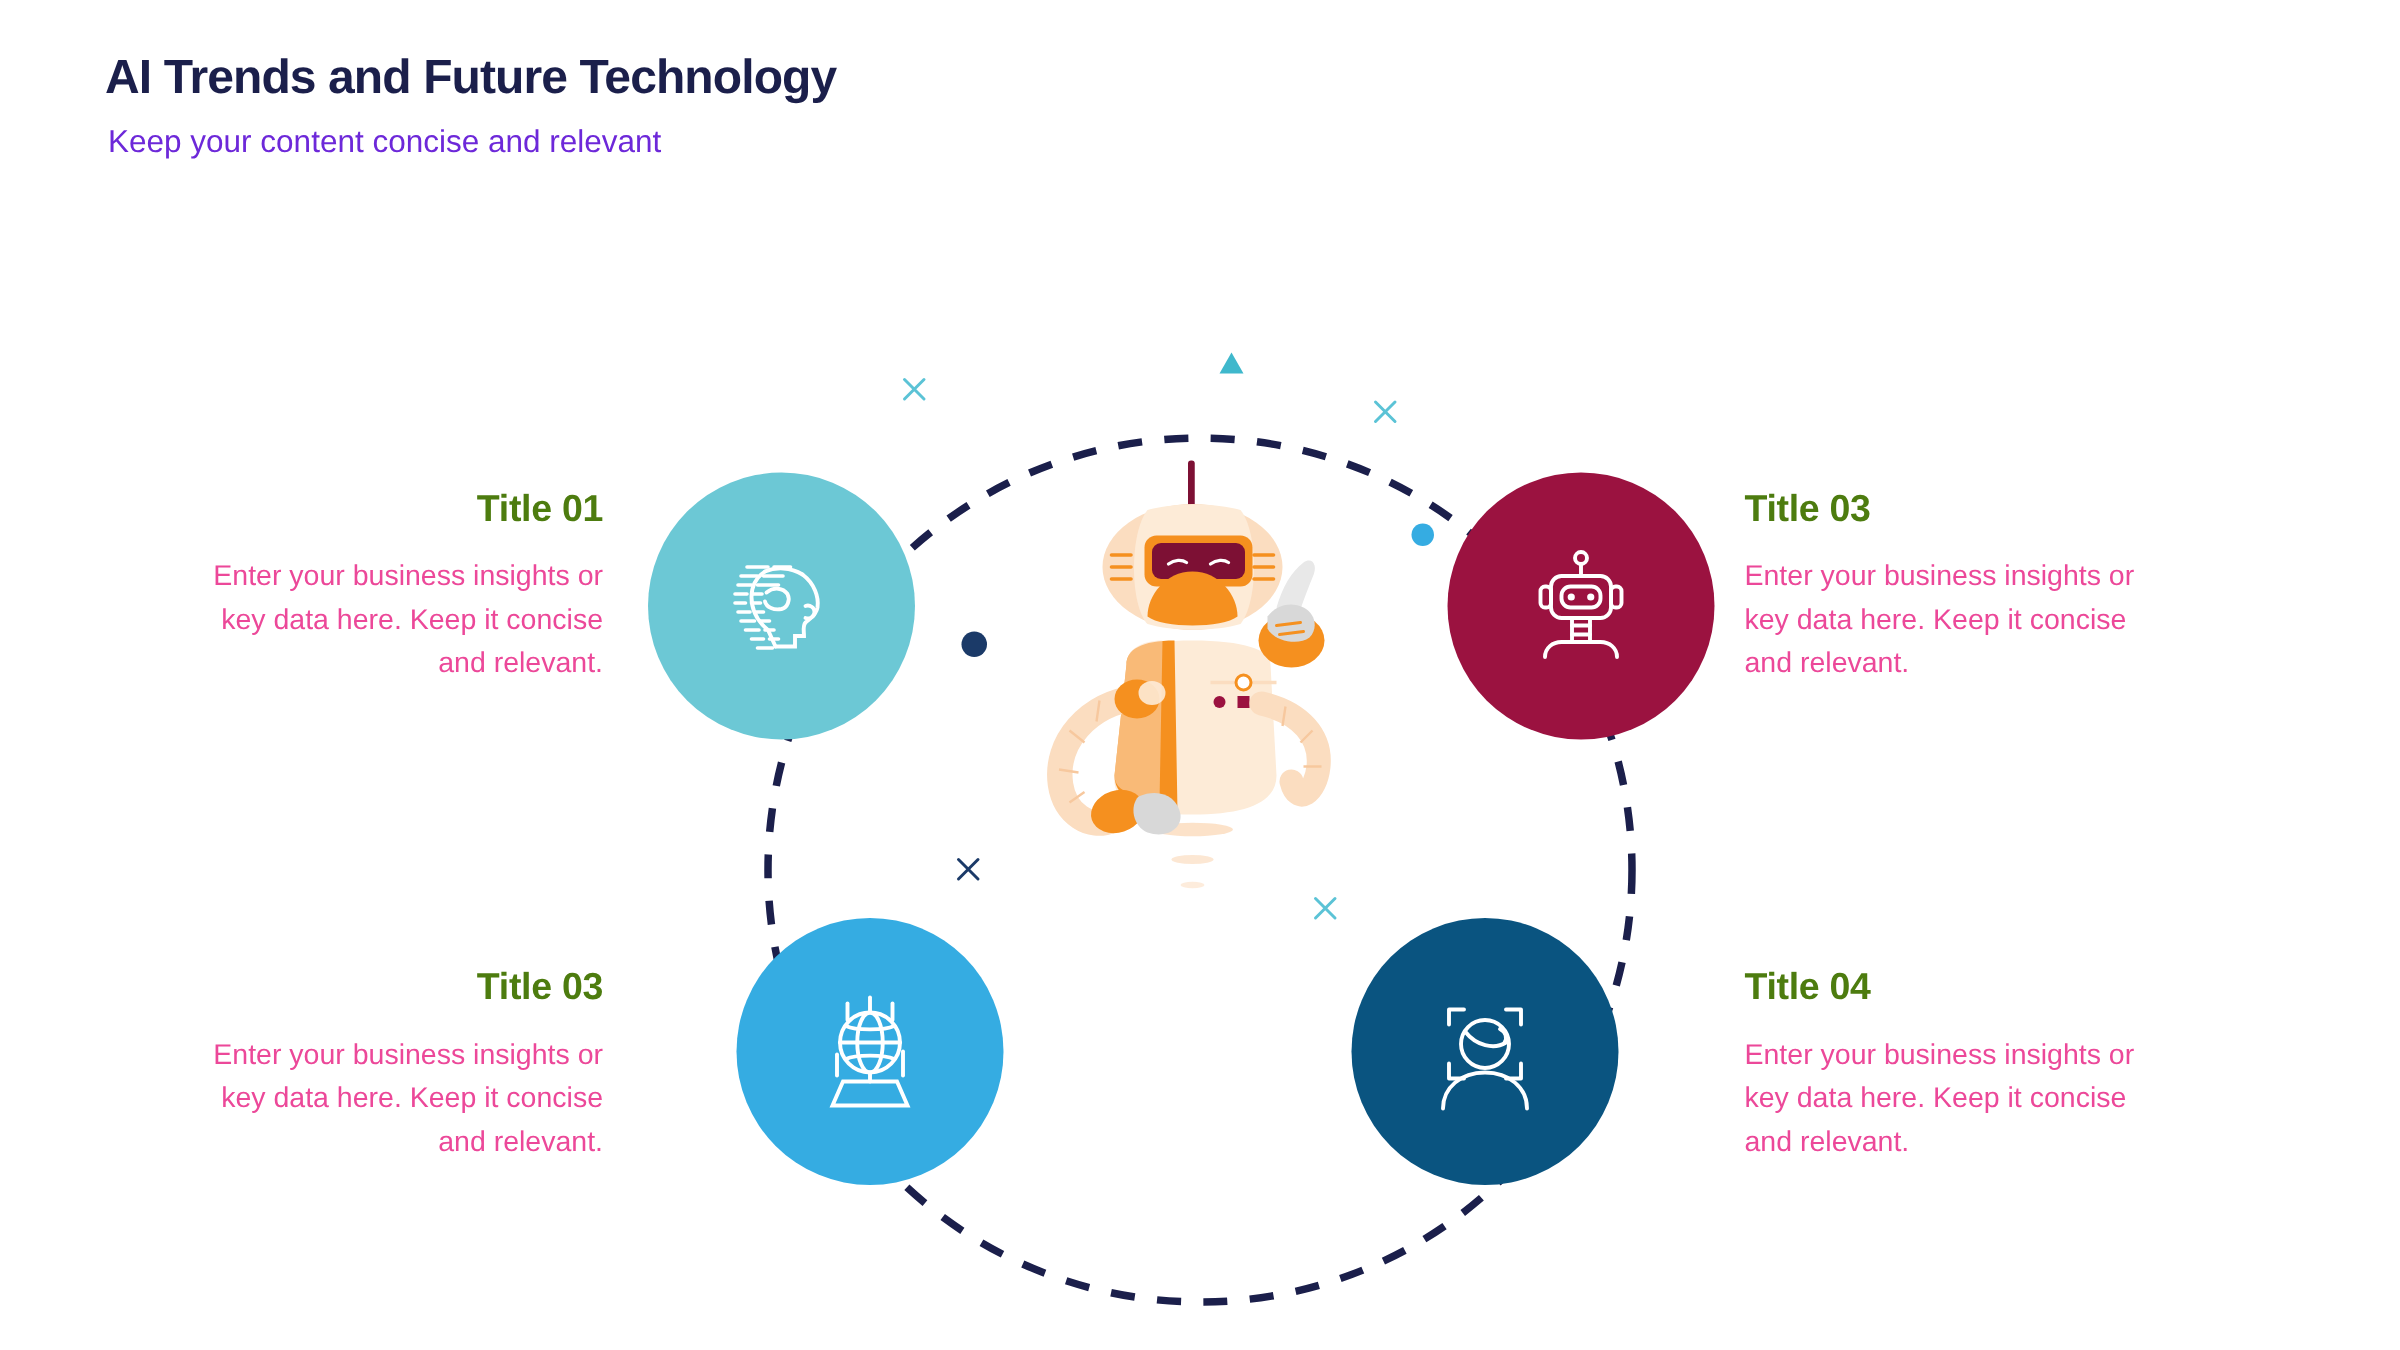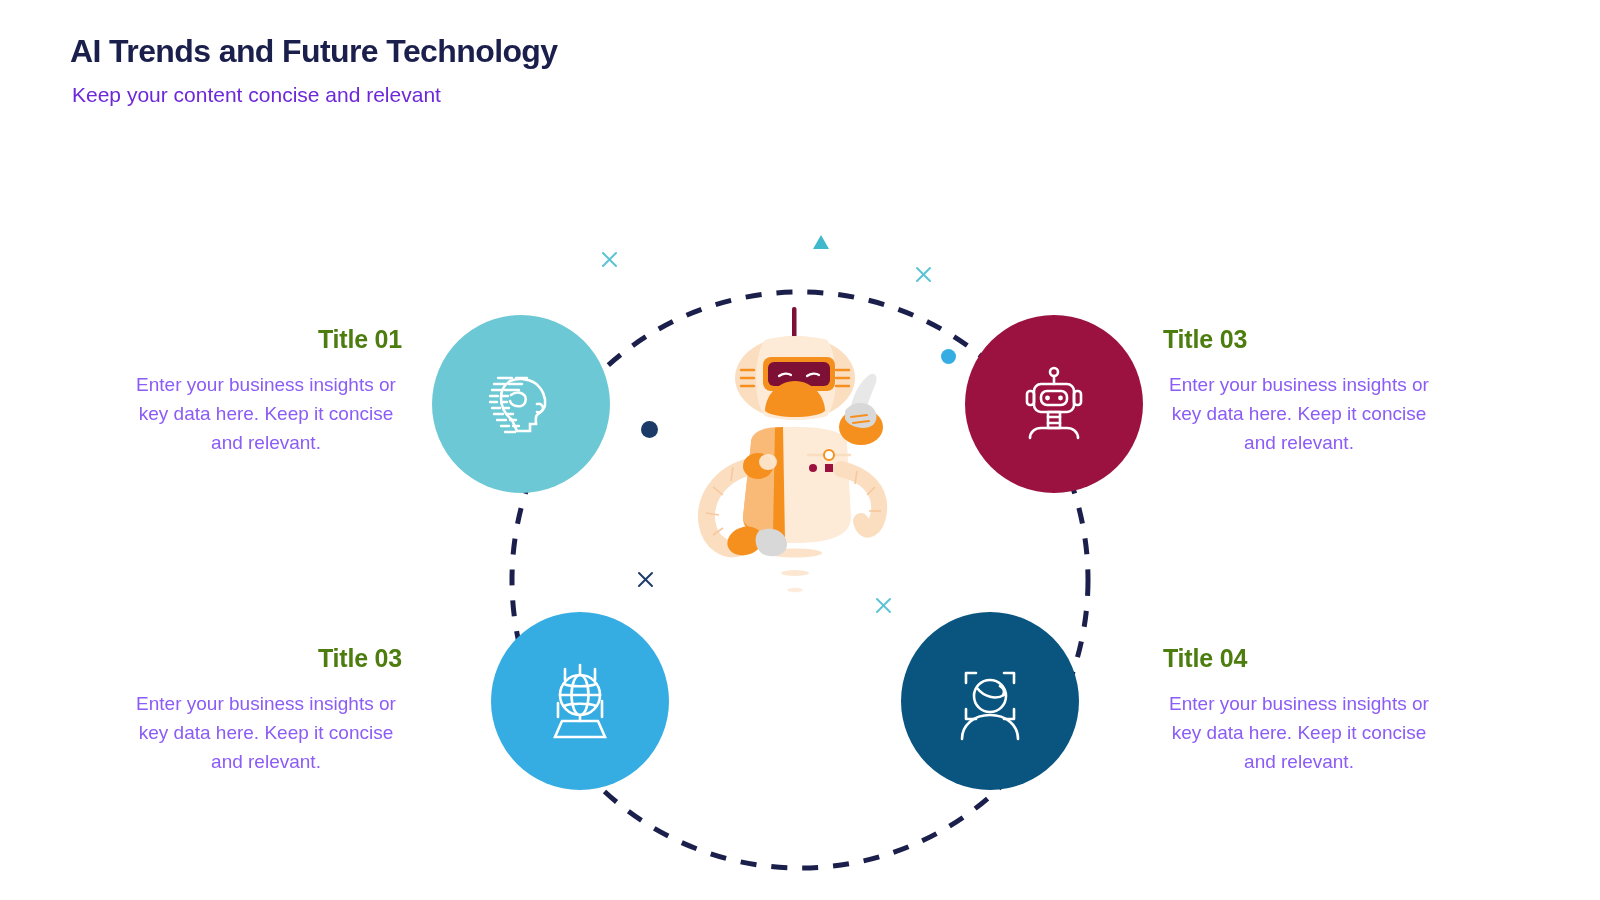--- a/index.html
+++ b/index.html
@@ -36,21 +36,21 @@
   .n4{left:901px;top:612px;width:178px;height:178px;background:#0a5480;}
   .node svg{display:block;}
 
   
   .block{position:absolute;width:272px;}
   .block h3{
     font-size:25px;font-weight:bold;color:#4d7c0f;margin:0 0 16px 0;
     letter-spacing:-0.2px;
   }
   .block p{
-    font-size:19px;line-height:1.53;color:#8b5cf6;margin:0;font-weight:400;text-align:center;
+    font-size:19px;line-height:1.53;color:#ec4899;margin:0;font-weight:400;
   }
   .b1{left:130px;top:325px;text-align:right;}
   .b2{left:130px;top:644px;text-align:right;}
   .b3{left:1163px;top:325px;text-align:left;}
   .b4{left:1163px;top:644px;text-align:left;}
 
   
   .robot{position:absolute;left:655px;top:285px;width:280px;height:320px;}
 
   

